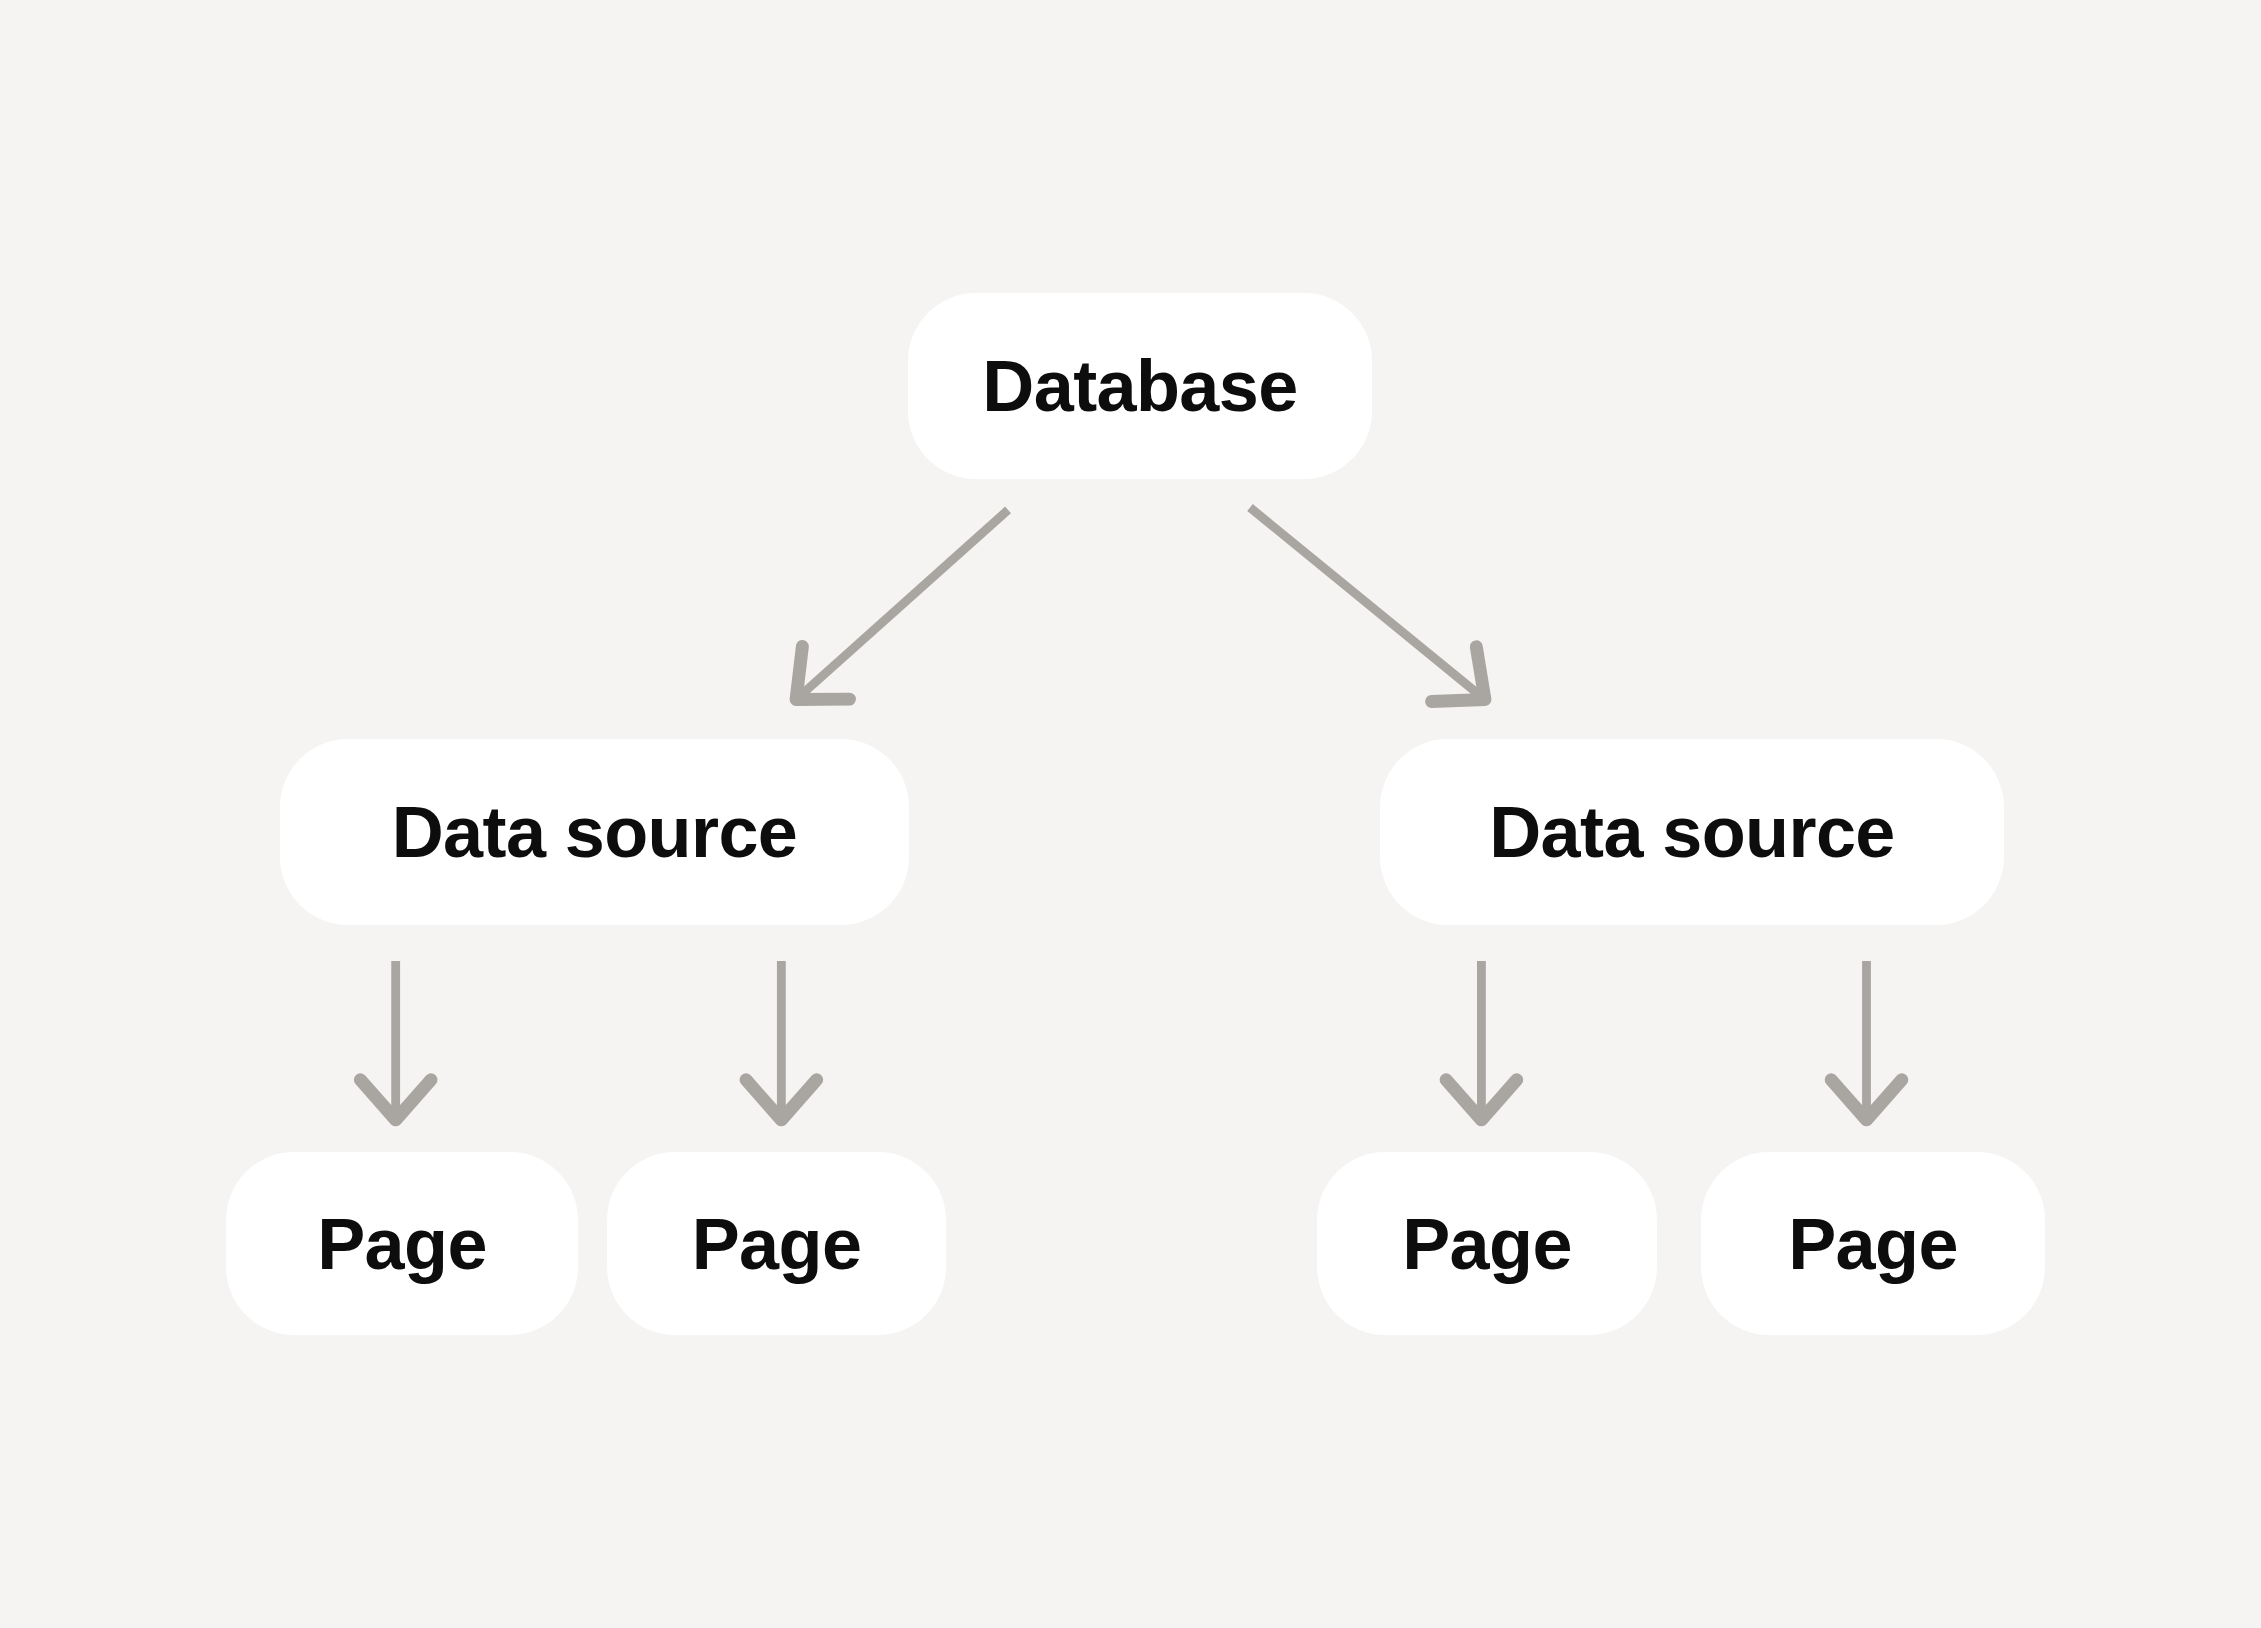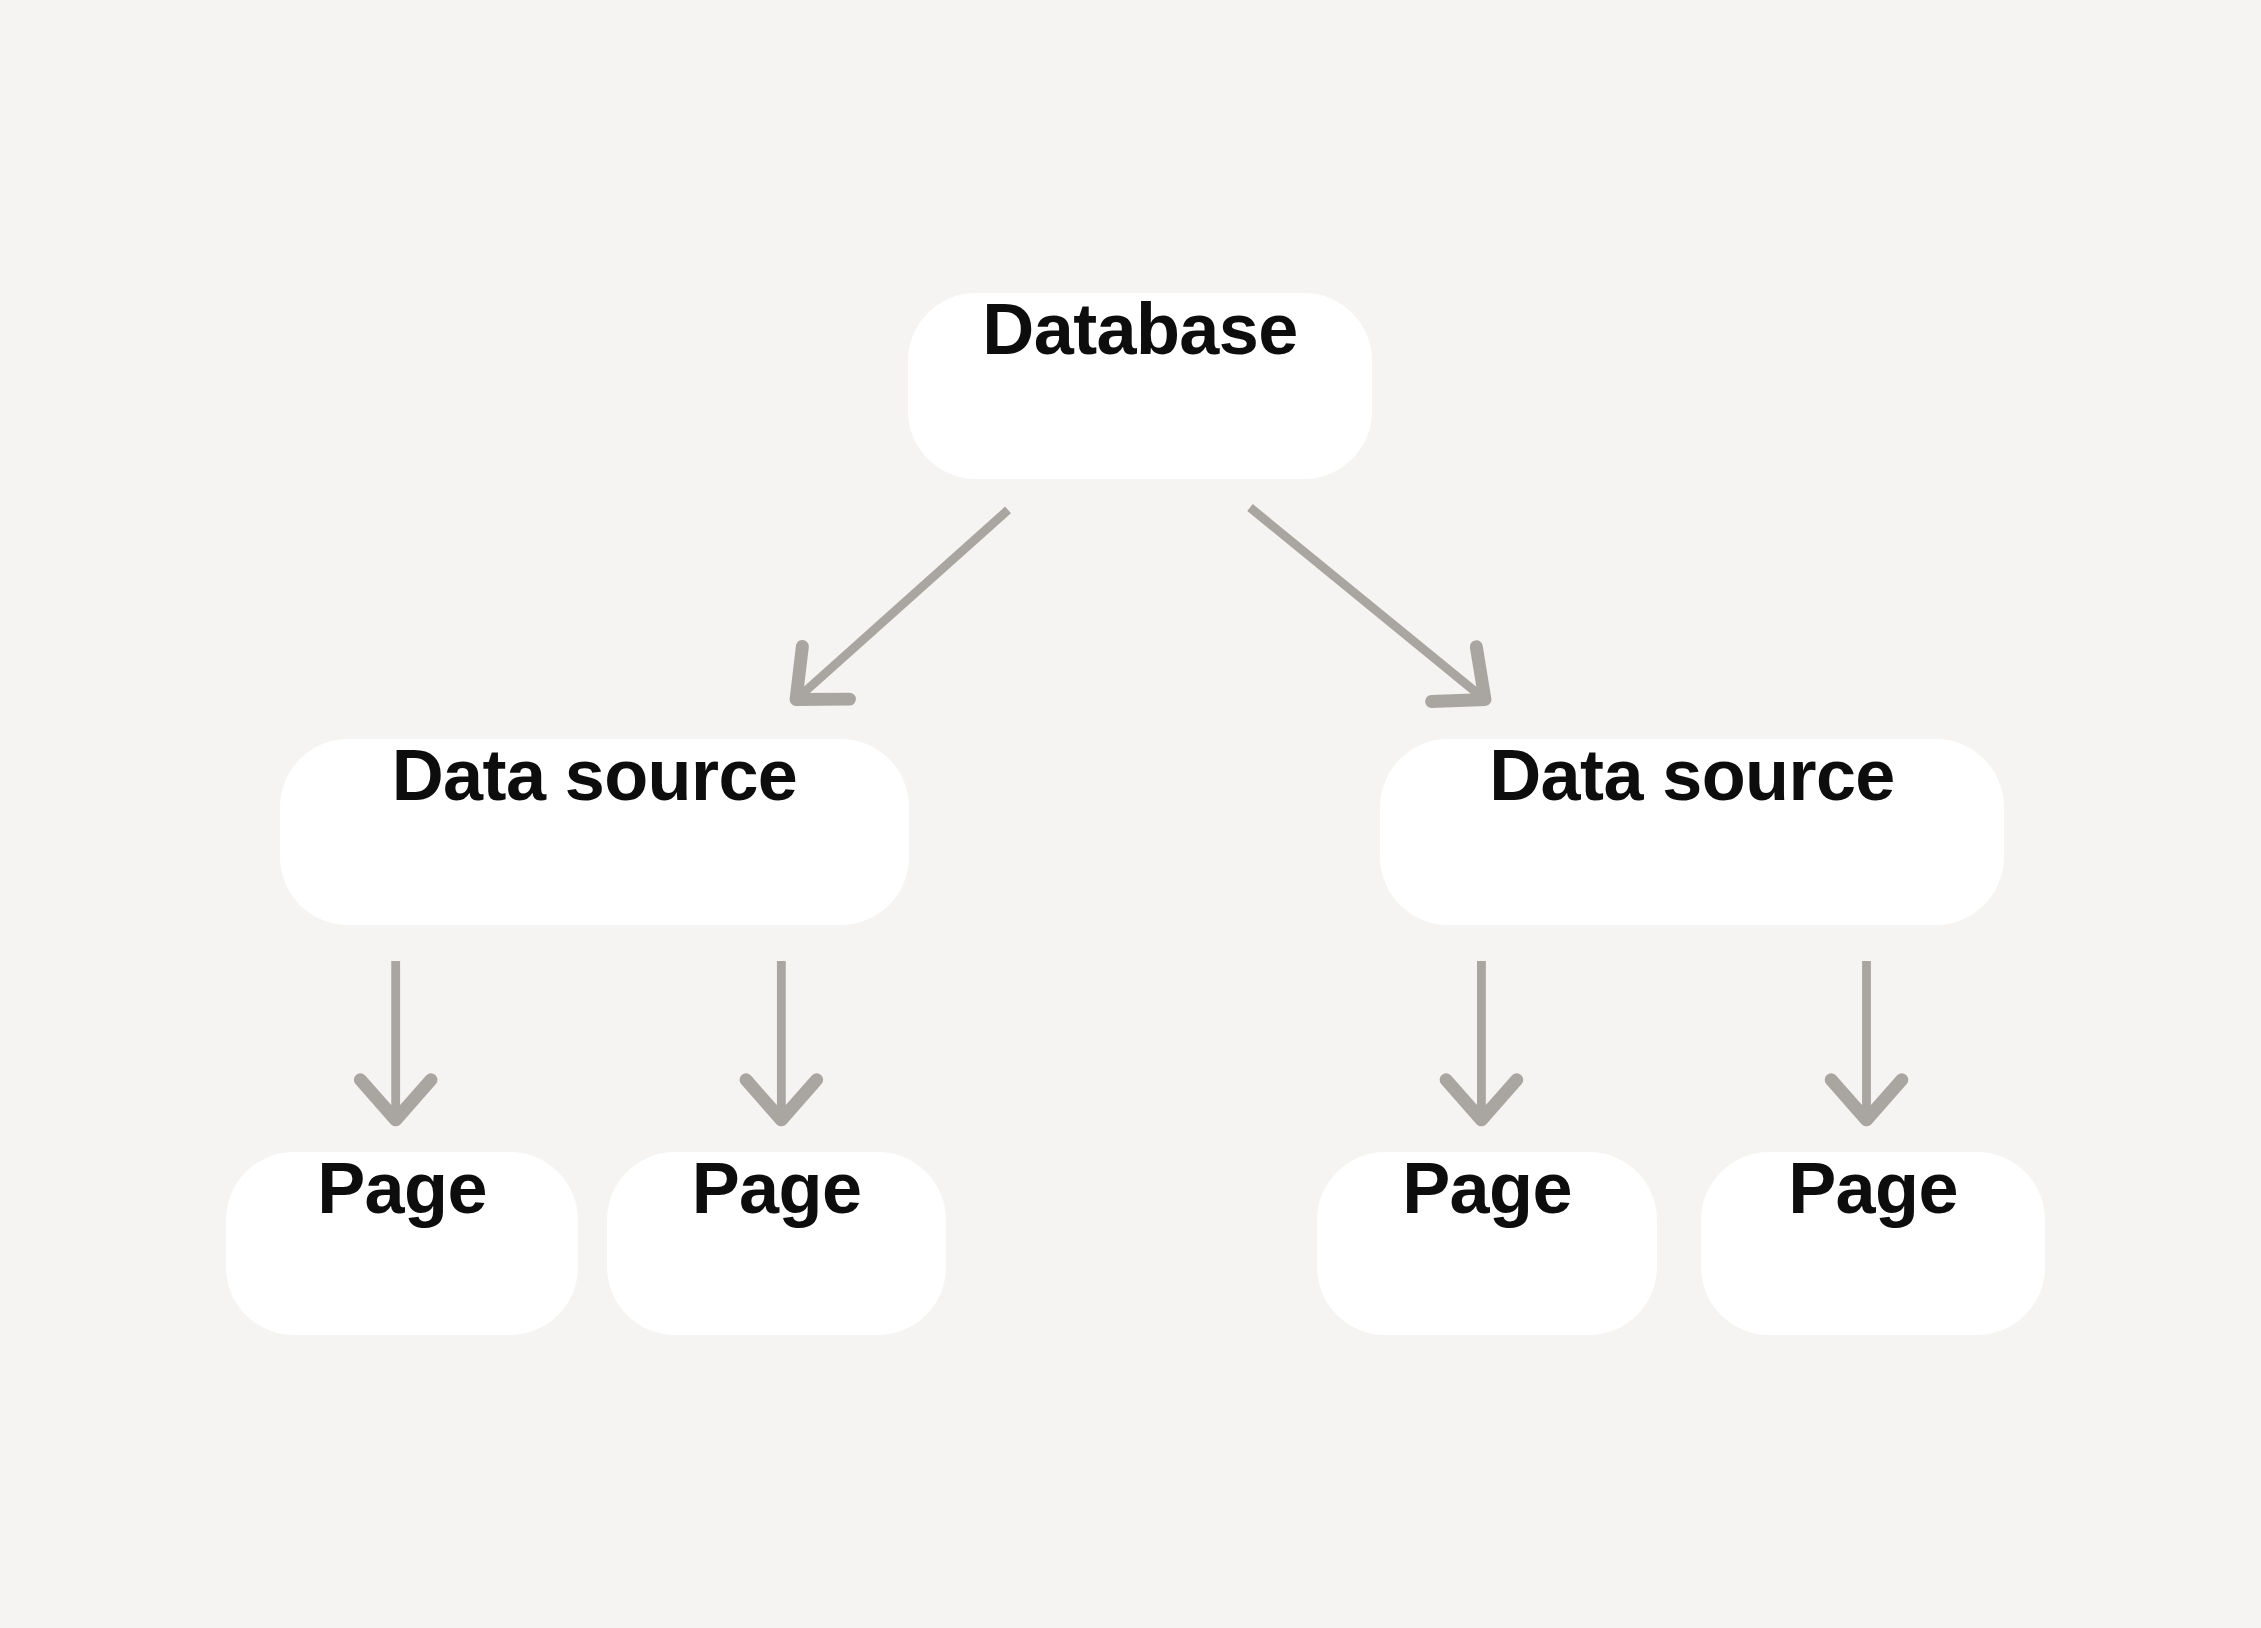--- a/index.html
+++ b/index.html
@@ -20,20 +20,21 @@
     inset: 0;
     width: 100%;
     height: 100%;
     display: block;
   }
   .node {
     position: absolute;
     background: var(--node-fill, #FFFFFF);
     border-radius: 68px;
     display: flex;
+    align-items: center;
     justify-content: center;
   }
   .node .label {
     font-weight: 700;
     font-size: 72px;
     line-height: 1;
     letter-spacing: -0.6px;
     color: var(--node-text, #0D0D0D);
     white-space: nowrap;
   }

